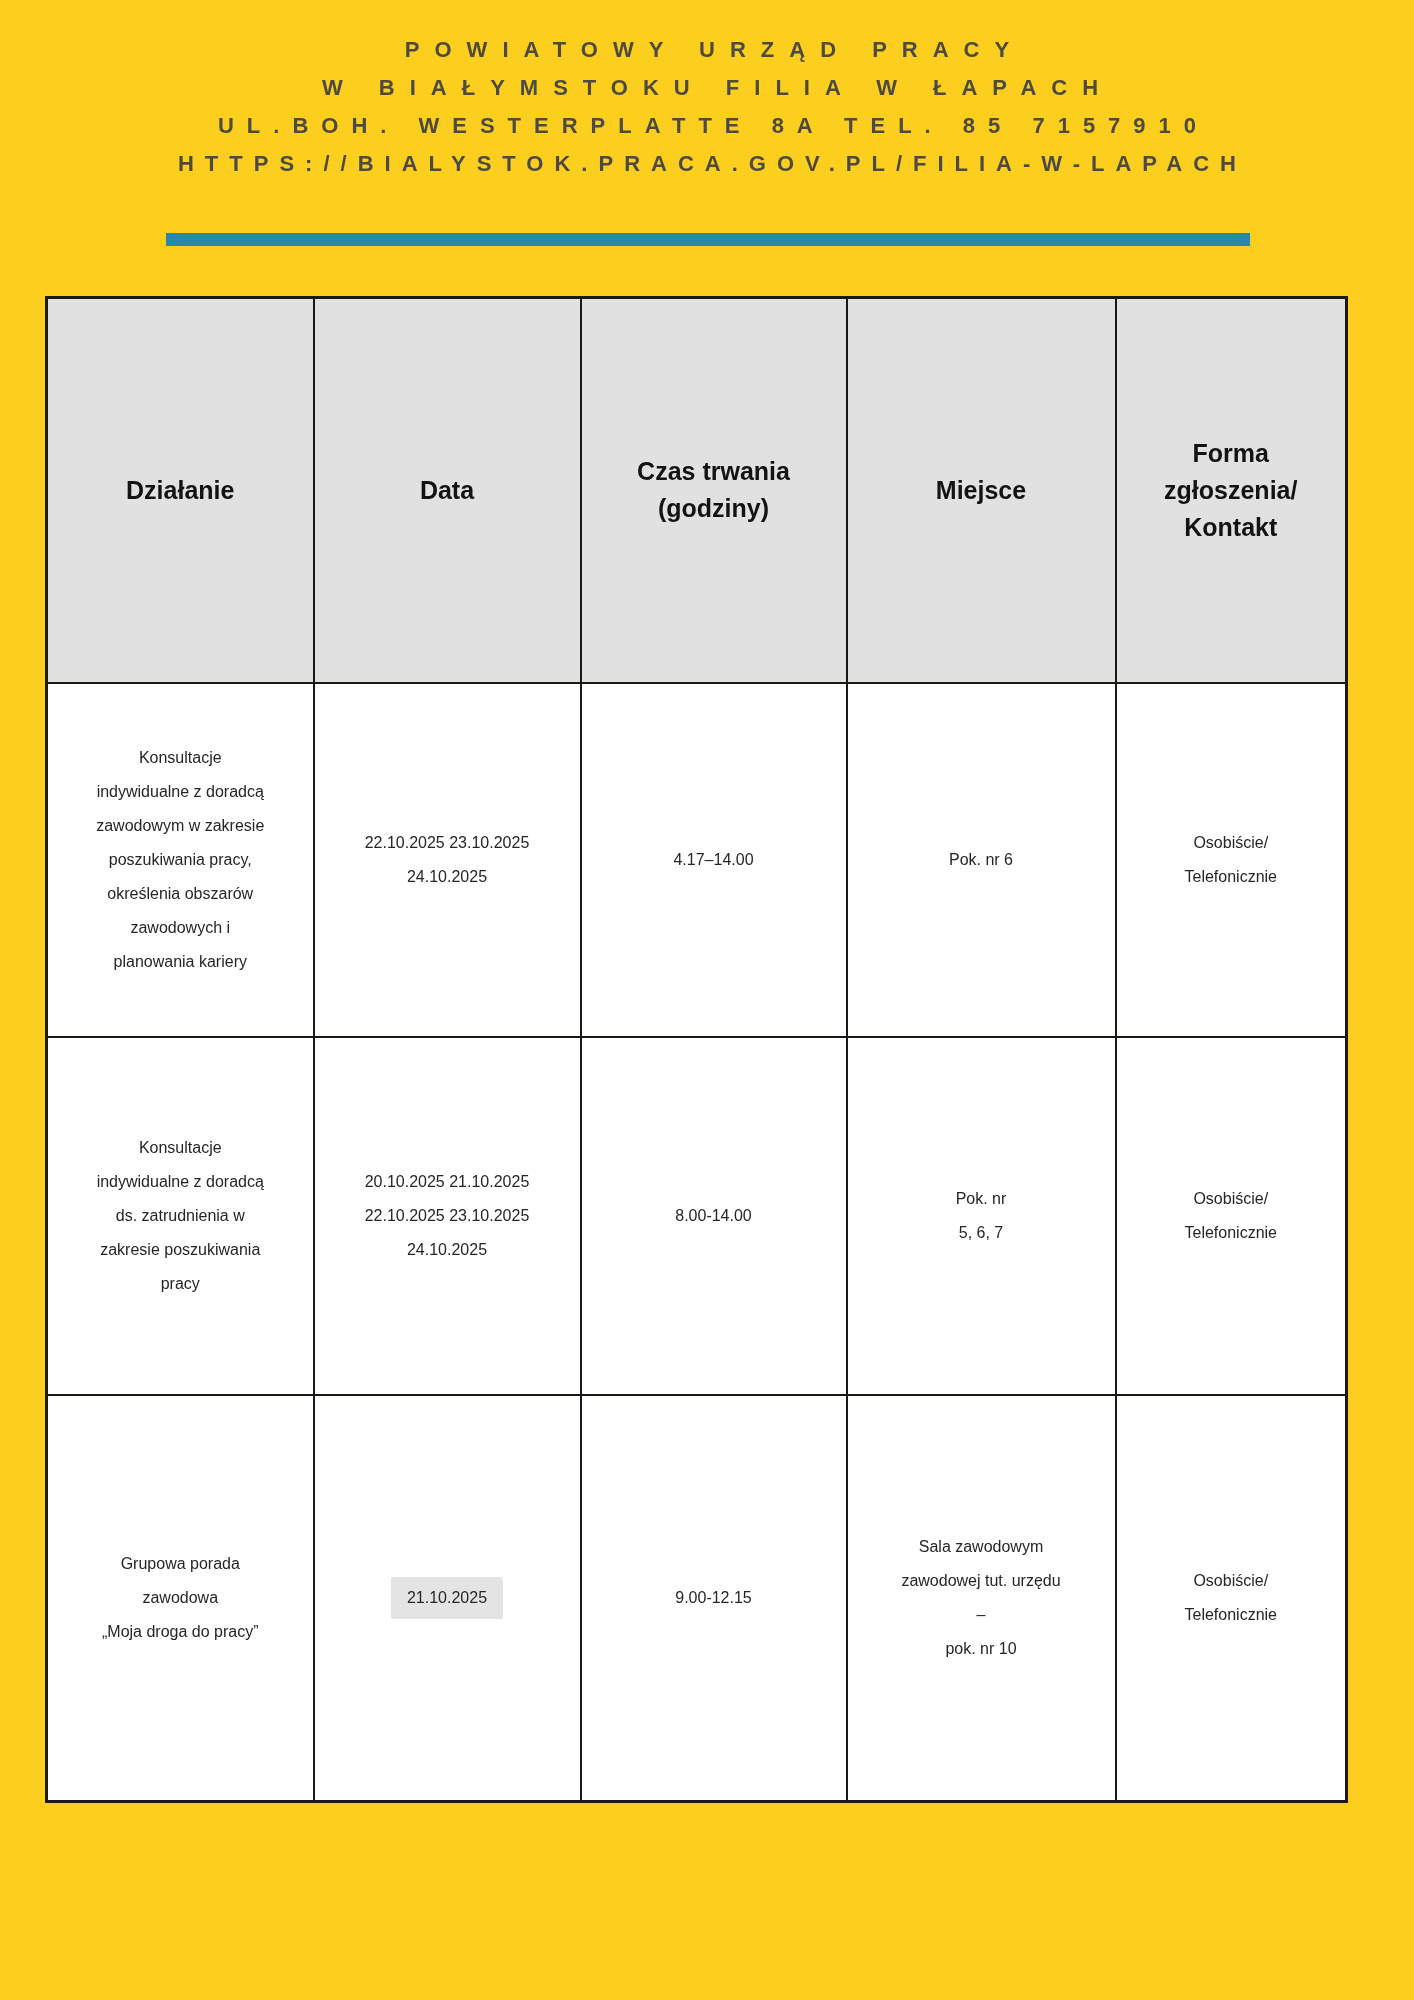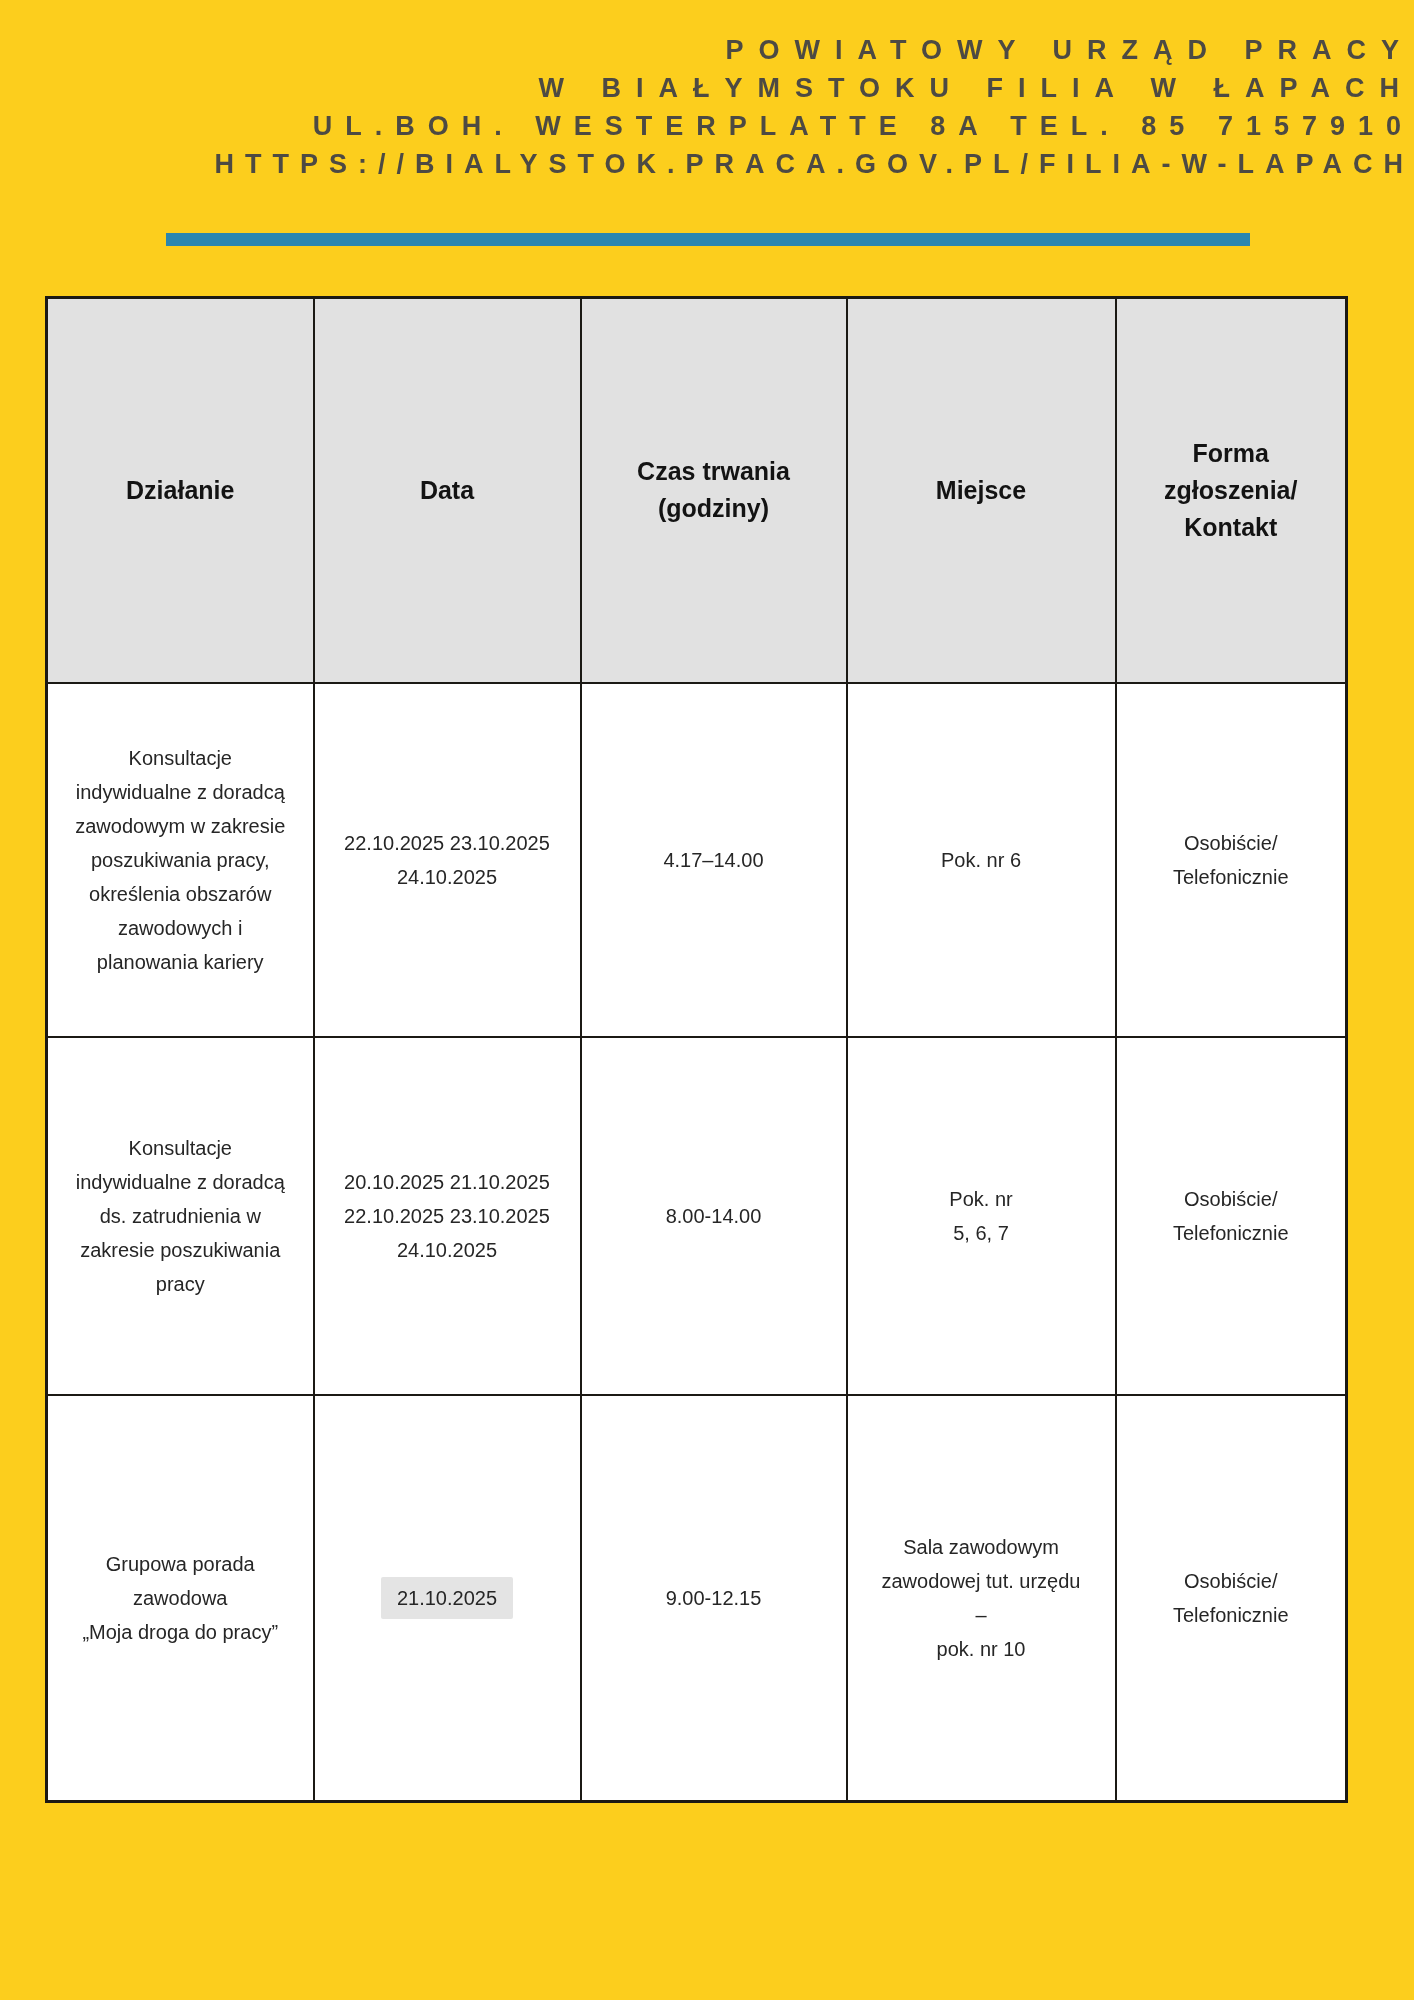--- a/index.html
+++ b/index.html
@@ -11,21 +11,21 @@
   }
   .page { position: relative; width: 1414px; height: 2000px; overflow: hidden; }
 
   
   .top-header {
     padding-top: 31px;
     text-align: center;
     color: #4d4a43;
     font-weight: bold;
   }
-  .hline { font-size: 27px; line-height: 38px; white-space: nowrap; text-align: right; }
+  .hline { font-size: 22px; line-height: 38px; white-space: nowrap; }
   .ls1 { letter-spacing: 15px; padding-left: 15px; }
   .ls2 { letter-spacing: 15px; padding-left: 21px; }
   .ls3 { letter-spacing: 13px; padding-left: 13px; }
   .ls4 { letter-spacing: 11px; padding-left: 11px; }
 
   
   .divider {
     width: 1084px; height: 13px;
     background: #2b86ae;
     margin: 50px auto 0 166px;
@@ -60,21 +60,21 @@
   table.schedule th {
     background: #e1e1e1;
     color: #131313;
     font-size: 25px;
     font-weight: bold;
     line-height: 37px;
   }
   table.schedule td {
     background: #ffffff;
     color: #262626;
-    font-size: 20px;
+    font-size: 16px;
     font-weight: normal;
     line-height: 34px;
   }
 
   .pill {
     display: inline-block;
     background: #e4e4e4;
     border-radius: 2px;
     padding: 7px 16px;
     line-height: 28px;

